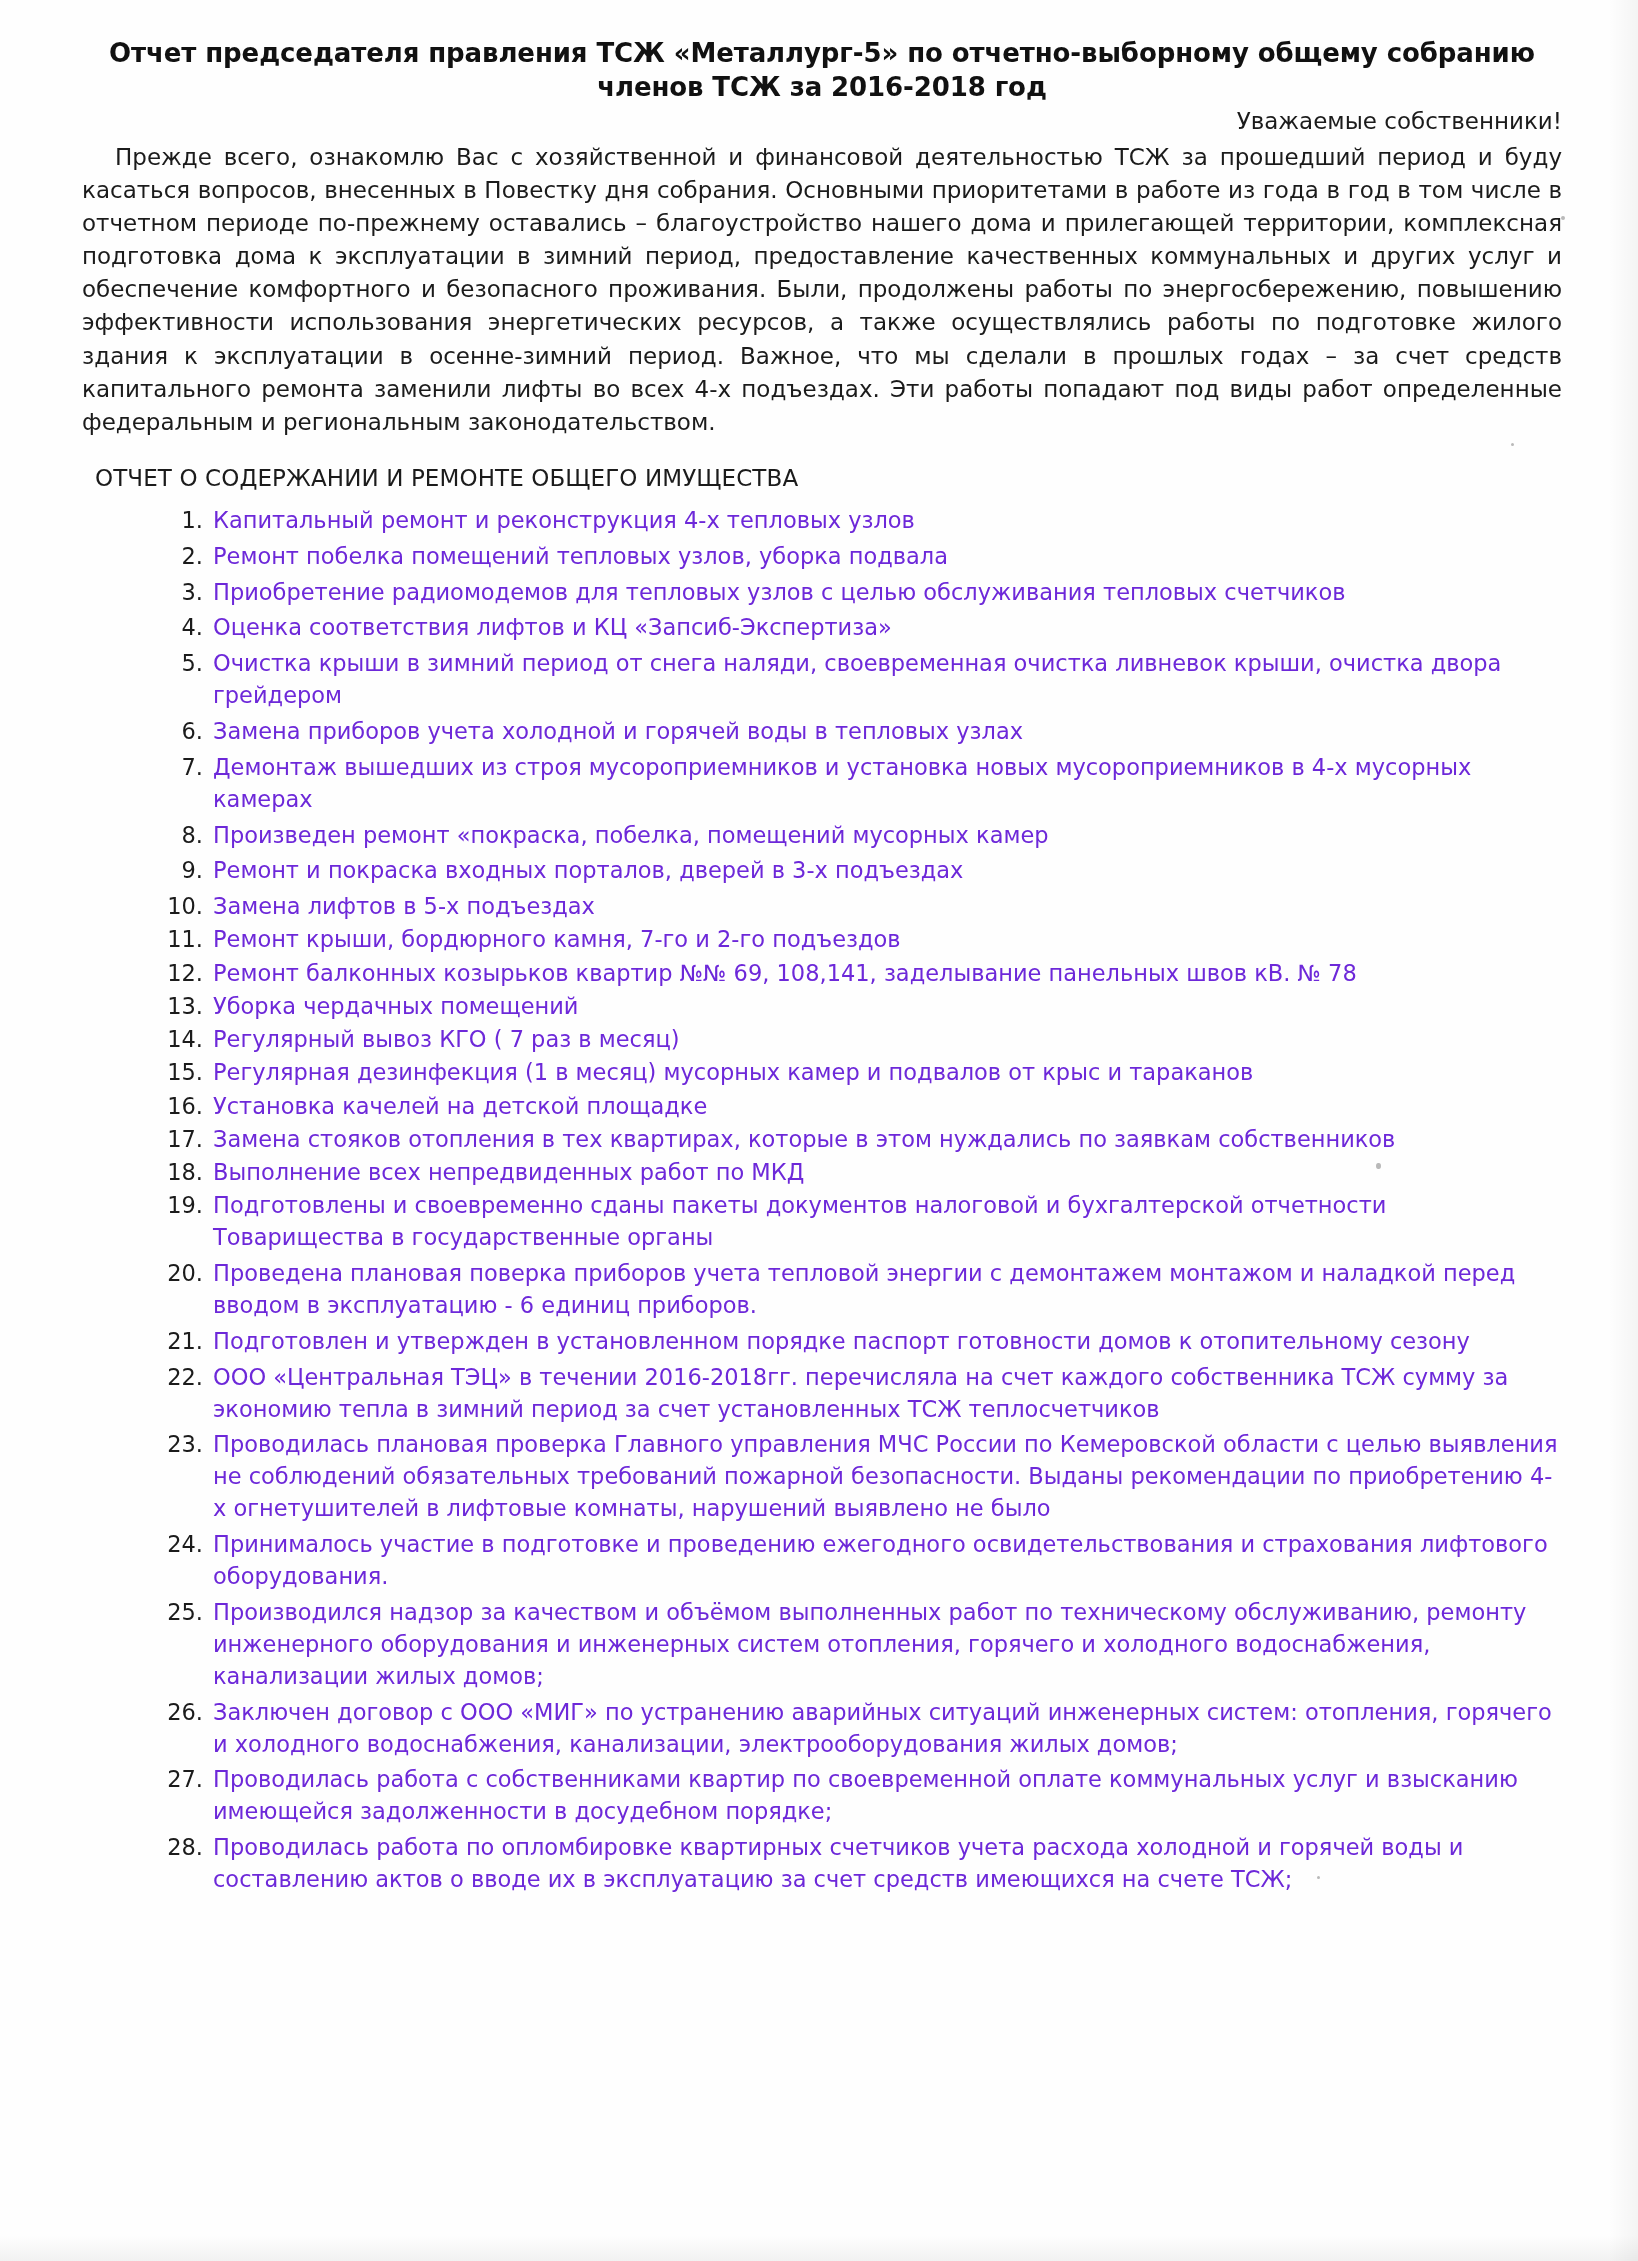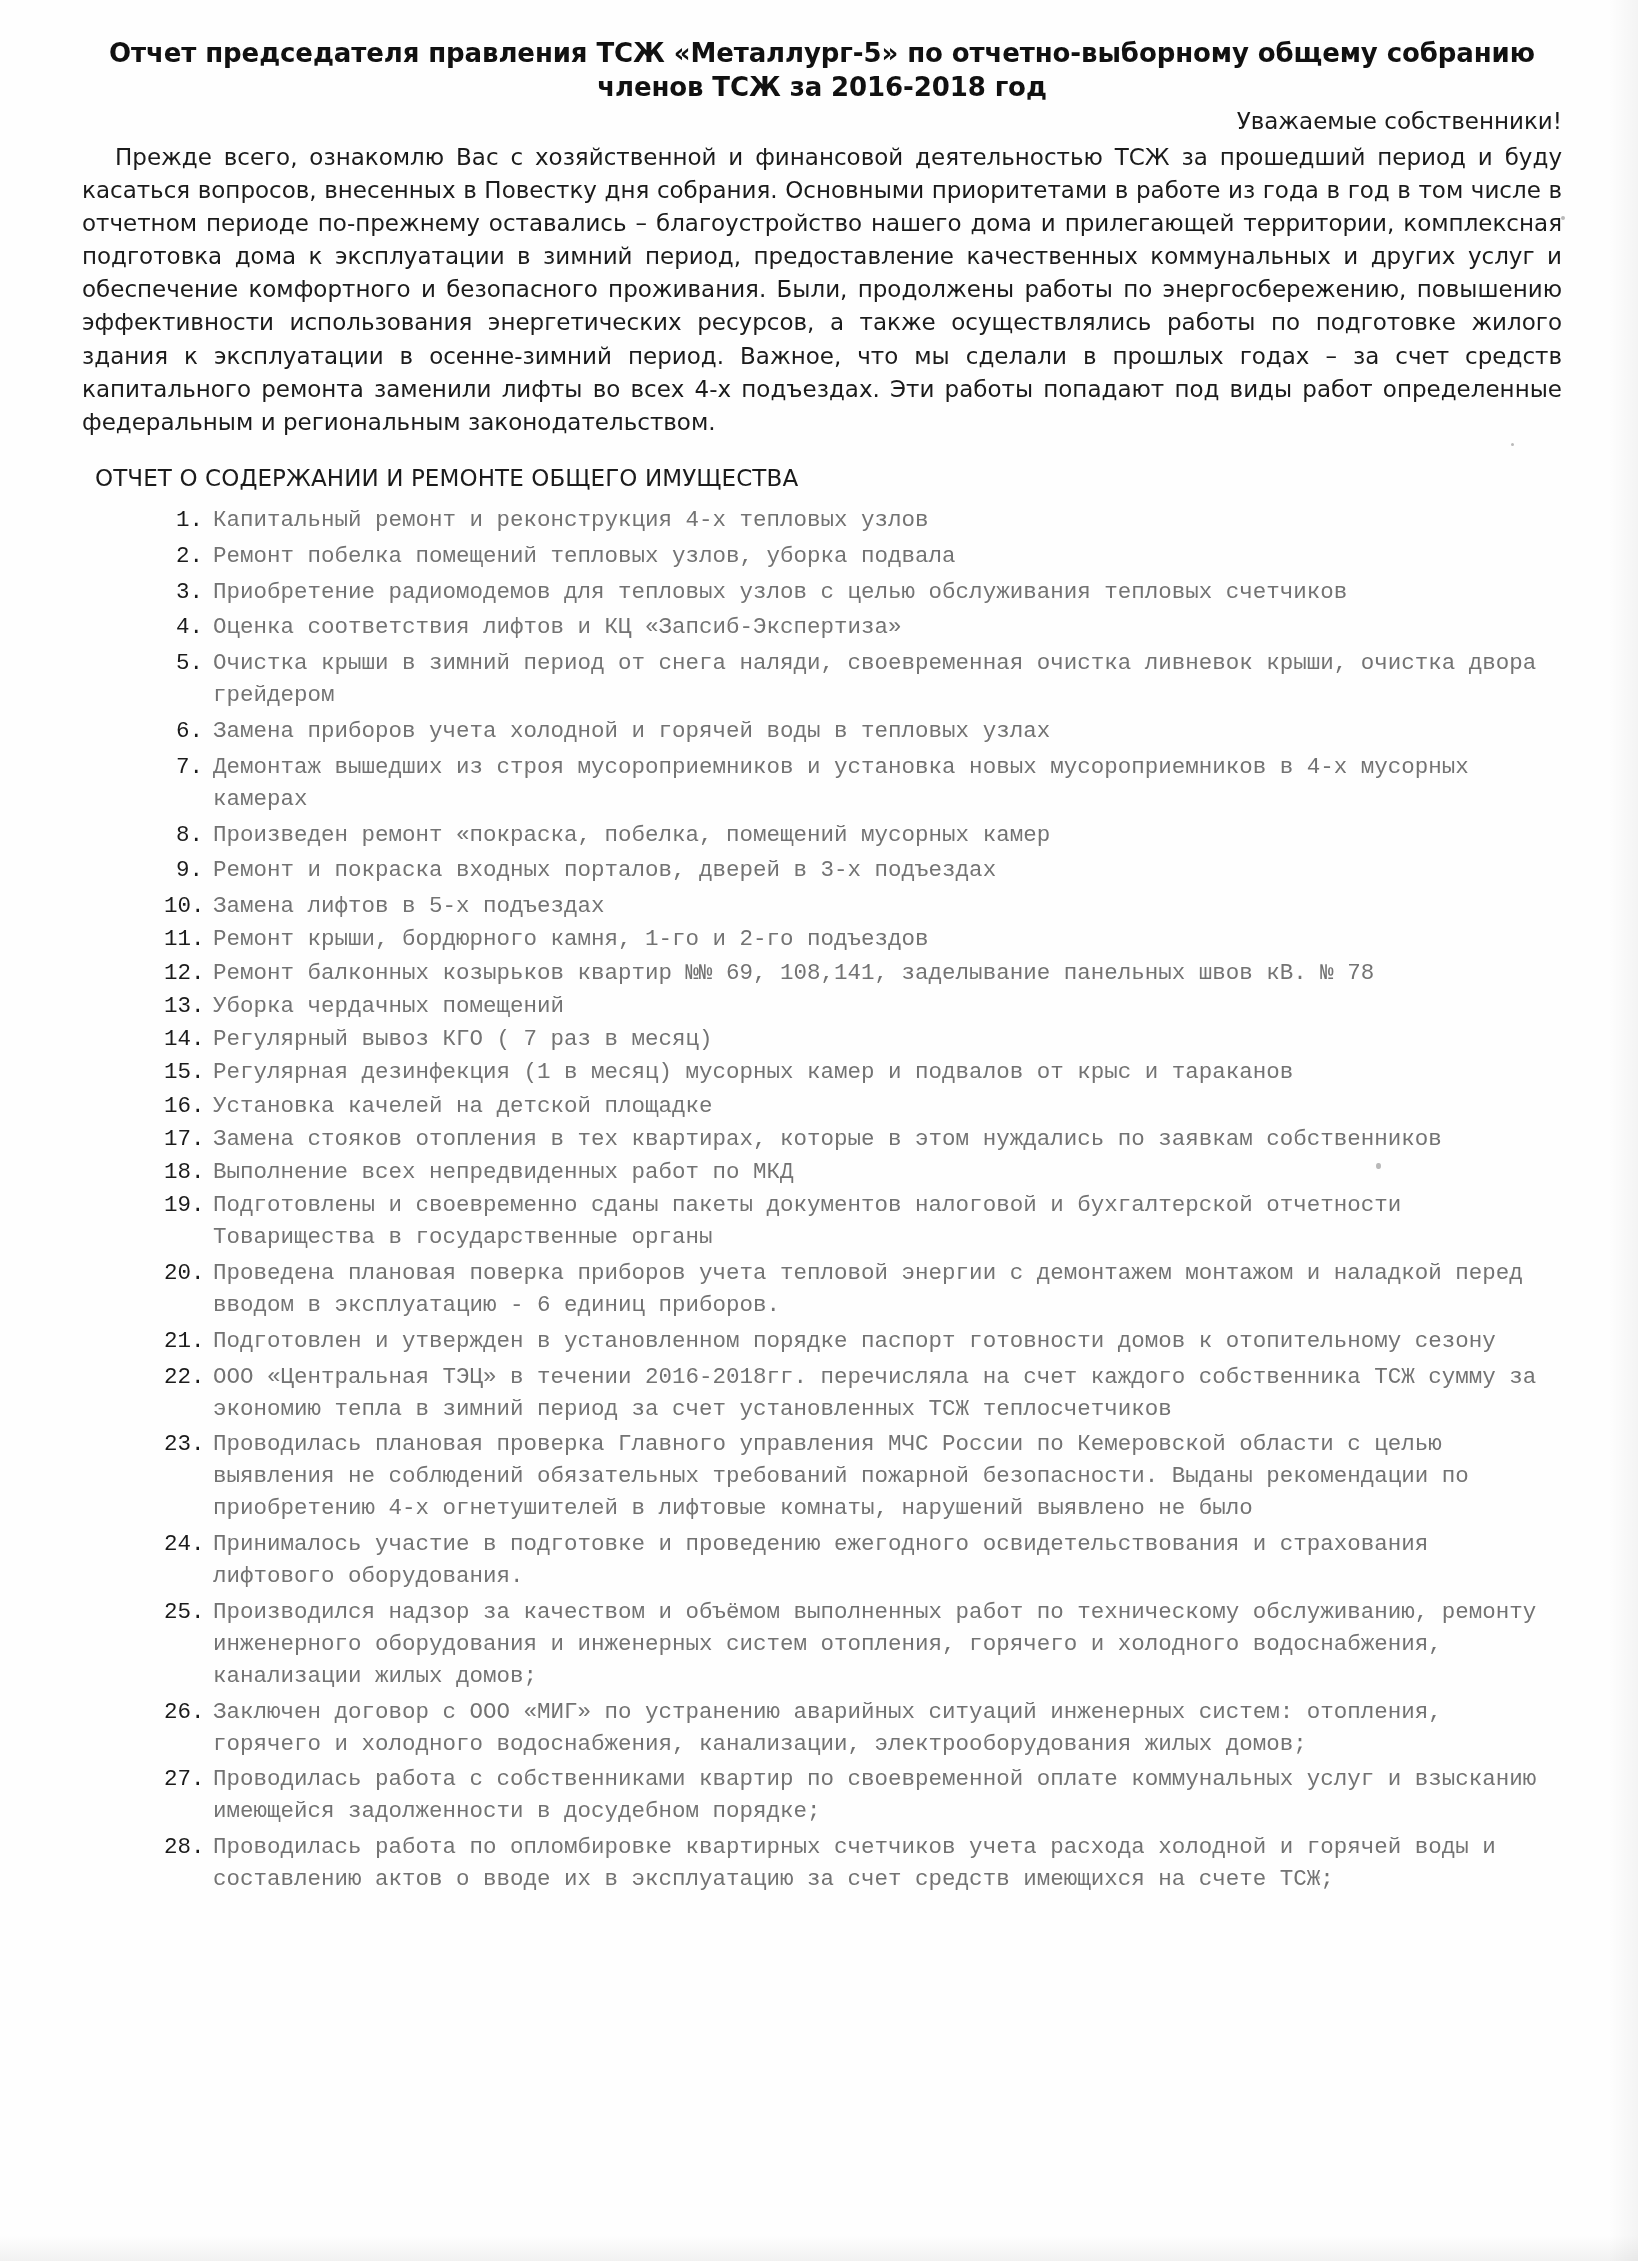--- a/index.html
+++ b/index.html
@@ -78,22 +78,21 @@
     list-style: none;
     counter-reset: itm;
   }
   ol.items > li {
     counter-increment: itm;
     position: relative;
     font-size: 22.5px;
     line-height: 1.42;
     margin-bottom: 3.9px;
     padding-left: 49px;
-    color: #737373;
-    font-family: Liberation Mono, monospace;
+    color: #6d28d9;
   }
   ol.items > li::before {
     content: counter(itm) ".";
     position: absolute;
     left: 0;
     top: 0;
     width: 39px;
     text-align: right;
     color: #1b1b1b;
   }
@@ -124,21 +123,21 @@
     <li>Капитальный ремонт и реконструкция 4-х тепловых узлов</li>
     <li>Ремонт побелка помещений тепловых узлов, уборка подвала</li>
     <li>Приобретение радиомодемов для тепловых узлов с целью обслуживания тепловых счетчиков</li>
     <li>Оценка соответствия лифтов и КЦ «Запсиб-Экспертиза»</li>
     <li>Очистка крыши  в зимний период от снега наляди, своевременная очистка ливневок  крыши, очистка двора грейдером</li>
     <li>Замена приборов учета холодной и горячей воды в тепловых узлах</li>
     <li>Демонтаж вышедших из строя мусороприемников и установка новых  мусороприемников в 4-х мусорных камерах</li>
     <li>Произведен ремонт «покраска, побелка, помещений мусорных камер</li>
     <li>Ремонт и покраска входных порталов, дверей в 3-х подъездах</li>
     <li class="tight">Замена лифтов в 5-х подъездах</li>
-    <li class="tight">Ремонт крыши, бордюрного камня, 1-го и 2-го подъездов</li>
+    <li class="tight">Ремонт крыши, бордюрного камня, 7-го и 2-го подъездов</li>
     <li class="tight">Ремонт балконных козырьков квартир №№ 69, 108,141, заделывание панельных швов кВ. № 78</li>
     <li class="tight">Уборка чердачных помещений</li>
     <li class="tight">Регулярный вывоз КГО ( 7 раз в месяц)</li>
     <li class="tight">Регулярная  дезинфекция (1 в месяц) мусорных камер и подвалов от крыс и тараканов</li>
     <li class="tight">Установка качелей на детской площадке</li>
     <li class="tight">Замена стояков отопления  в тех квартирах, которые в этом нуждались по заявкам собственников</li>
     <li class="tight">Выполнение всех непредвиденных работ по МКД</li>
     <li> Подготовлены и своевременно сданы пакеты документов налоговой и бухгалтерской отчетности Товарищества в государственные органы</li>
     <li>Проведена плановая поверка приборов учета тепловой энергии с демонтажем монтажом и наладкой перед вводом в эксплуатацию - 6 единиц приборов.</li>
     <li>Подготовлен и утвержден в установленном порядке паспорт готовности домов к отопительному сезону</li>

